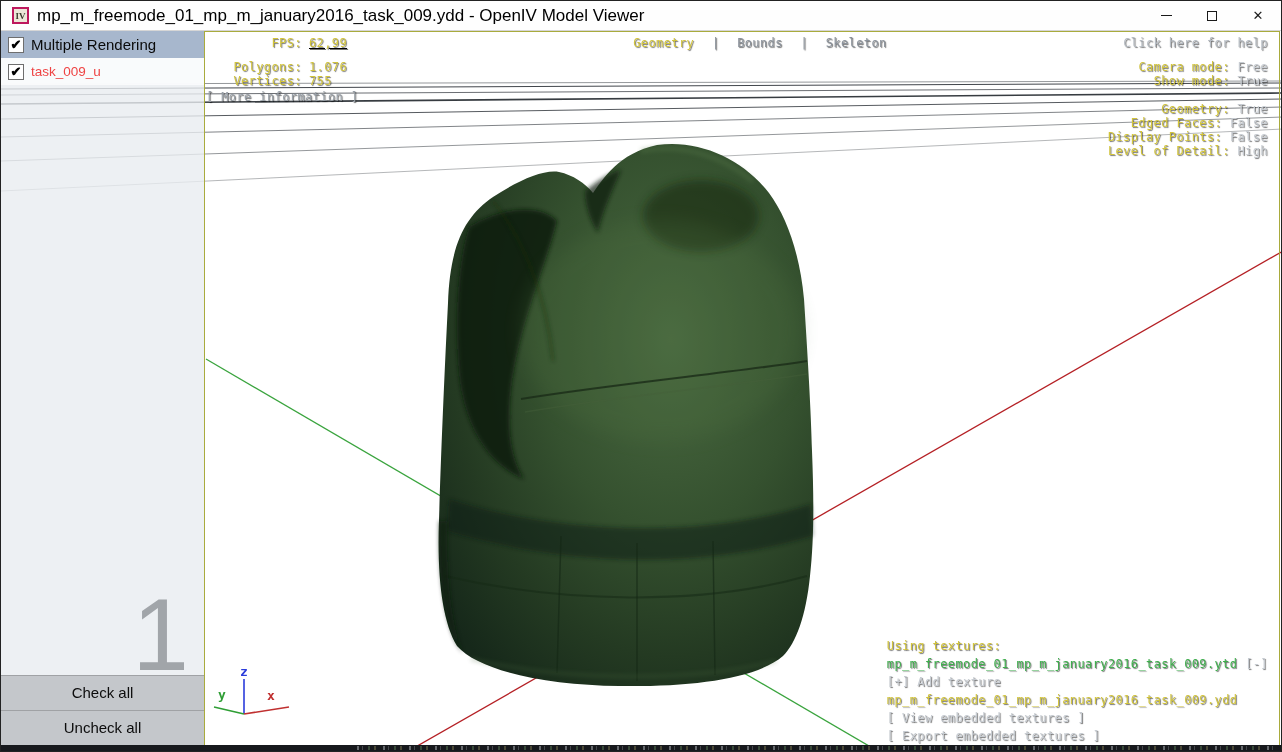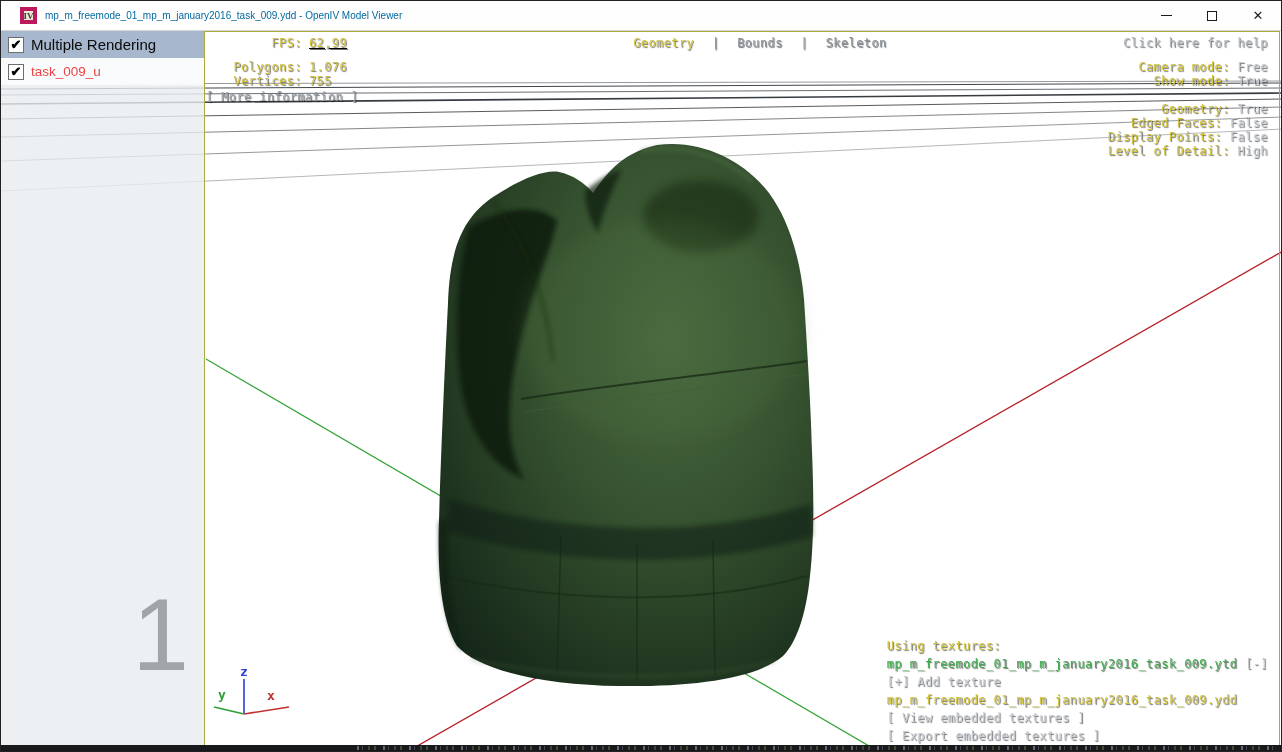--- a/index.html
+++ b/index.html
@@ -1,24 +1,24 @@
 <!DOCTYPE html>
 <html><head>
 <meta charset="utf-8">
 <style>
   html,body{margin:0;padding:0;background:#3a3a3a;}
   .window{position:relative;width:1282px;height:752px;overflow:hidden;background:#fff;
           font-family:"Liberation Sans",sans-serif;box-sizing:border-box;border:1px solid #222;}
   
   .titlebar{position:absolute;left:0;top:0;right:0;height:30px;background:#fefefe;
             display:flex;align-items:center;border-bottom:1px solid #d6d6d6;box-sizing:border-box;}
-  .app-icon{width:17px;height:17px;margin-left:19px;background:#ece7d8;border:4px solid #be185d;
+  .app-icon{width:17px;height:17px;margin-left:11px;background:#ece7d8;border:2px solid #be185d;
             display:flex;align-items:center;justify-content:center;
             font:bold 9px "Liberation Serif",serif;color:#3c3c2e;box-sizing:border-box;}
-  .title-text{margin-left:8px;font-size:10px;color:#0369a1;white-space:nowrap;}
+  .title-text{margin-left:8px;font-size:17px;color:#000000;white-space:nowrap;}
   .win-controls{margin-left:auto;display:flex;height:100%;}
   .win-btn{width:46px;height:100%;display:flex;align-items:center;justify-content:center;color:#1a1a1a;cursor:default;}
   .glyph-min{display:block;width:11px;height:0;border-top:1px solid #1a1a1a;}
   .glyph-max{display:block;width:10px;height:10px;border:1px solid #1a1a1a;box-sizing:border-box;}
   .glyph-close{font-size:13px;line-height:13px;}
   
   .stage{position:absolute;left:0;top:30px;right:0;bottom:0;overflow:hidden;
          background:linear-gradient(180deg,#8695ab 0%,#7structural686 0%,#76859a 12%,#5f6b7a 32%,
                     #49525e 52%,#343a43 70%,#23272d 85%,#1d2025 100%);}
   .scene-svg{position:absolute;left:0;top:0;}
@@ -217,16 +217,20 @@
     <div class="sidebar">
       <div class="side-row row-multiple">
         <span class="cbx">✔</span>
         <span class="lbl-multiple">Multiple Rendering</span>
       </div>
       <div class="side-row row-task">
         <span class="cbx">✔</span>
         <span class="lbl-task">task_009_u</span>
       </div>
       <div class="watermark">1</div>
+      <div class="side-buttons">
+        <div class="side-btn">Check all</div>
+        <div class="side-btn">Uncheck all</div>
+      </div>
     </div>
 
   </div>
 </div>
 
 </body></html>

